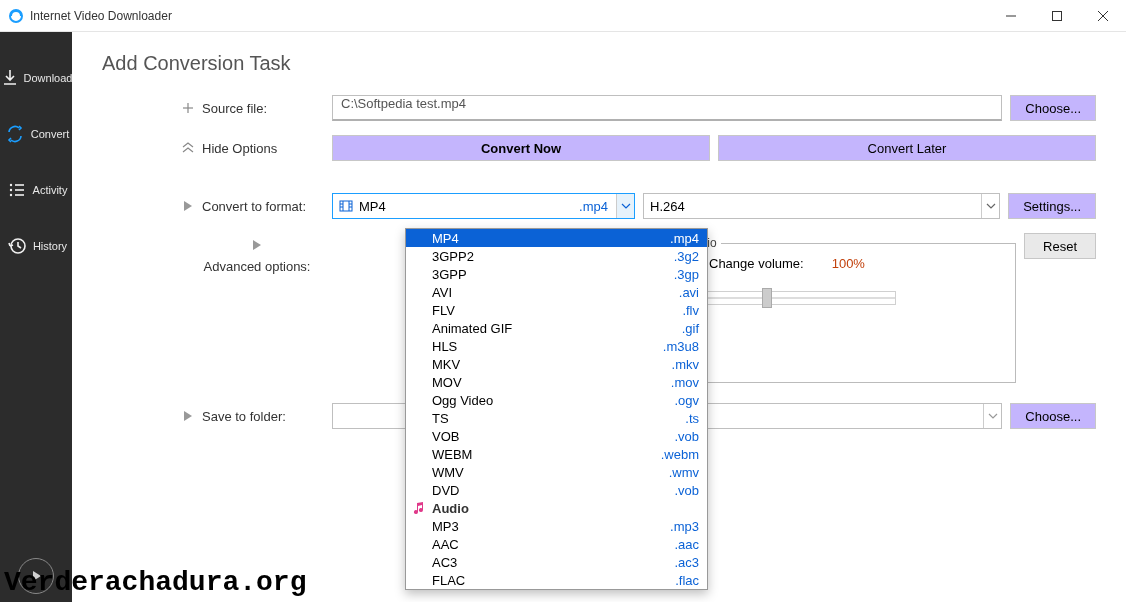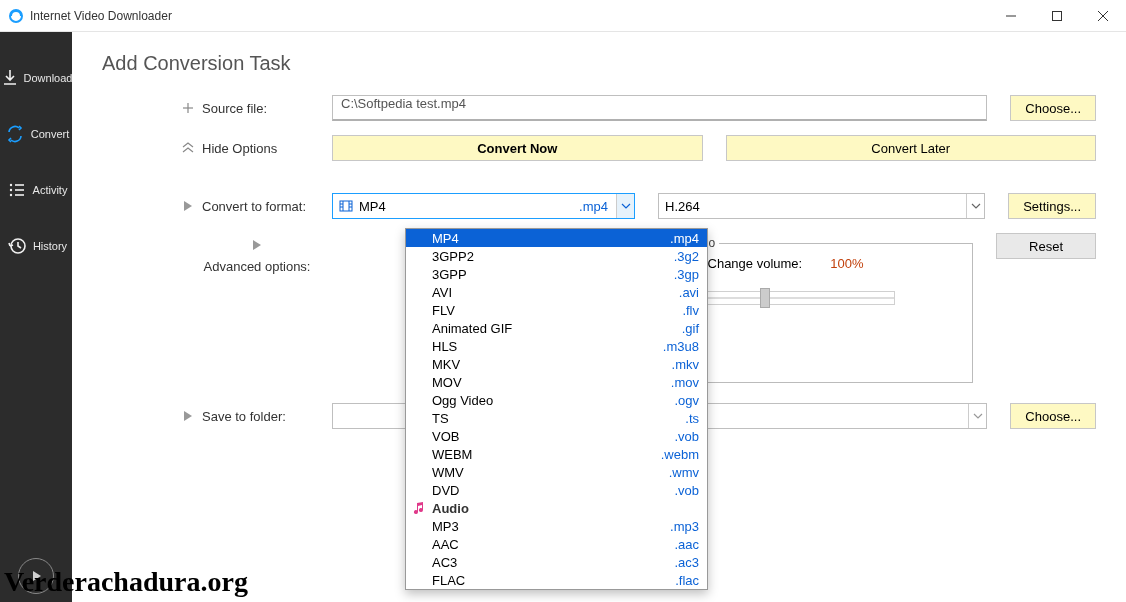--- a/index.html
+++ b/index.html
@@ -26,24 +26,24 @@
 .side-play { width: 36px; height: 36px; border: 1px solid #888; border-radius: 50%; display:flex; align-items:center; justify-content:center; margin-bottom: 10px; }
 
 
 .content { flex: 1; padding: 20px 30px 0 30px; position: relative; }
 .page-title { font-size: 20px; color: #555; margin-bottom: 20px; }
 
 .row { display: flex; align-items: center; margin-bottom: 14px; }
 .row-label-area { width: 230px; display:flex; align-items:center; gap: 8px; padding-left: 80px; }
 .row-label-area .ic { width: 12px; height: 12px; display:flex; align-items:center; justify-content:center; color:#777; }
 .row-label { font-size: 13px; color: #333; }
-.row-body { flex: 1; display: flex; gap: 23px; align-items:center;border-radius:10px; }
+.row-body { flex: 1; display: flex; gap: 8px; align-items:center;border-radius:10px; }
 
 .textfield { flex:1; border:1px solid #bfbfbf; border-bottom:2px solid #b0b0b0; background:#fff; height:26px; padding:0 8px; font-size:13px; color:#555; }
-.btn { height:26px; padding:0 14px; font-size:13px; background:#fef9c3; border:1px solid #c7c7c7; cursor:pointer; min-width:72px; }
+.btn { height:26px; padding:0 14px; font-size:13px; background:#c4b5fd; border:1px solid #c7c7c7; cursor:pointer; min-width:72px; }
 .btn-wide { flex:1; }
 
 .combo { position:relative; background:#fff; border:1px solid #bfbfbf; height:26px; display:flex; align-items:center; padding:0 22px 0 6px; font-size:13px; cursor:pointer; }
 .combo .chev { position:absolute; right:0; top:0; width:18px; height:100%; border-left:1px solid #ccc; display:flex; align-items:center; justify-content:center; font-size:10px; color:#666; }
 .combo.selected-format { flex:1; border:1px solid #1b9eff; }
 .combo.selected-format .chev { background:#e6f2fb; }
 .combo .ext { margin-left:auto; margin-right:4px; color:#0b62d6; }
 .combo .fmt-ic { width:14px; height:14px; margin-right:6px; }
 
 
@@ -57,24 +57,24 @@
 
 
 .group { border:1px solid #bbb; padding: 12px 16px 20px; position:relative; margin-top:10px; font-size:13px; }
 .group .legend { position:absolute; top:-8px; left:12px; background:#fff; padding:0 4px; font-size:12px; color:#444; }
 
 .audio-box { min-height:140px; }
 .audio-ctrl { display:flex; align-items:center; gap:10px; }
 .slider-wrap { margin-top:20px; width:210px; height:14px; background:linear-gradient(#ddd,#ddd) center/100% 2px no-repeat; position:relative; border:1px solid #d0d0d0; }
 .slider-thumb { position:absolute; left:36%; top:-4px; width:10px; height:20px; background:#ccc; border:1px solid #aaa; }
 
-.reset-btn { height:26px; padding:0 32px; font-size:13px; background:#e9e9e9; border:1px solid #c7c7c7; cursor:pointer; }
-
-
-.watermark { position:absolute; left:4px; bottom:4px; font-family: Liberation Serif, serif; font-weight:bold; font-size:28px; color:#000; }
+.reset-btn { height:26px; padding:0 18px; font-size:13px; background:#e9e9e9; border:1px solid #c7c7c7; cursor:pointer; }
+
+
+.watermark { position:absolute; left:4px; bottom:4px; font-family: Liberation Mono, monospace; font-weight:bold; font-size:28px; color:#000; }
 
 svg { overflow:visible; }
 </style>
 </head>
 <body>
 
 <div class="titlebar">
   <span class="app-icon">
     <svg viewBox="0 0 16 16">
         <circle cx="8" cy="8" r="6" fill="none" stroke="#1b9eff" stroke-width="2"></circle>

